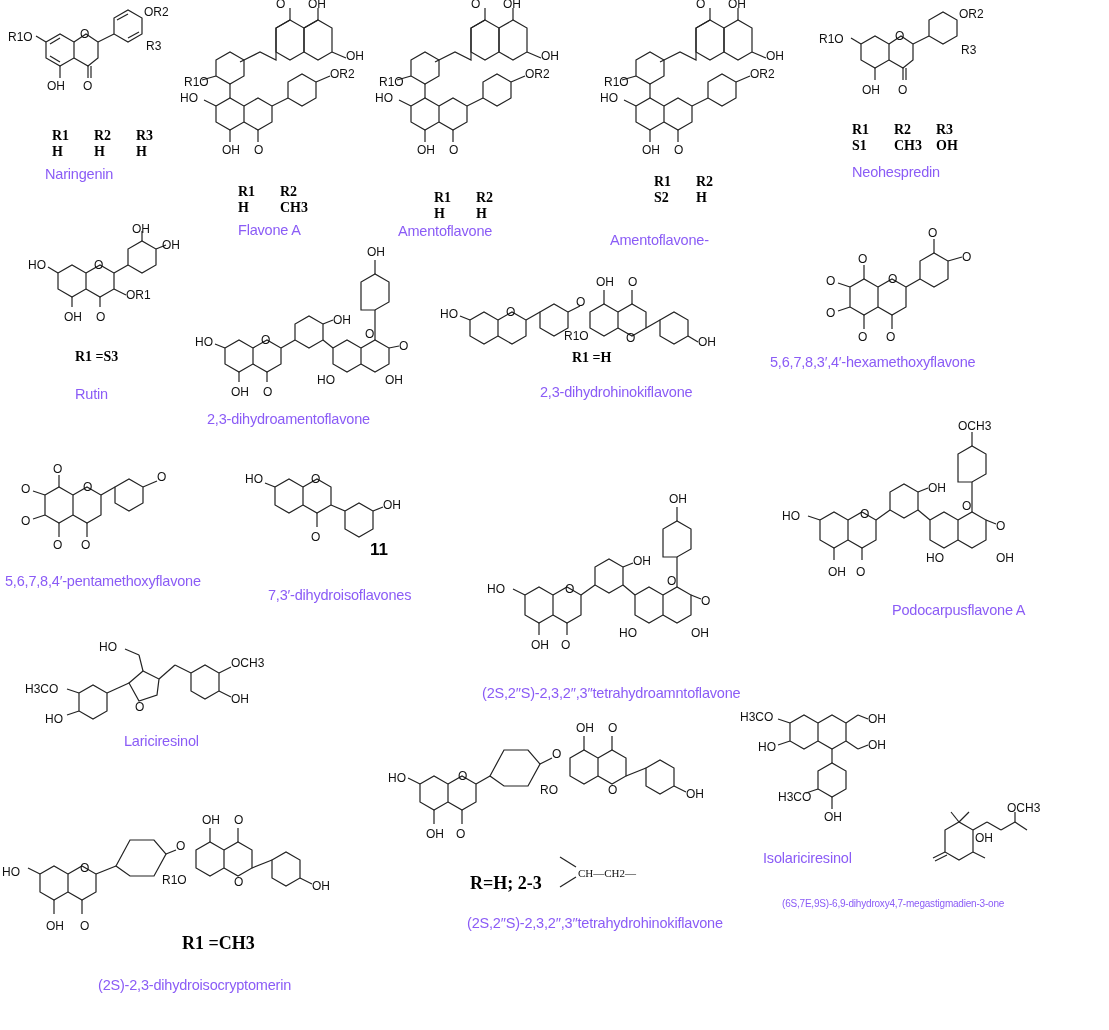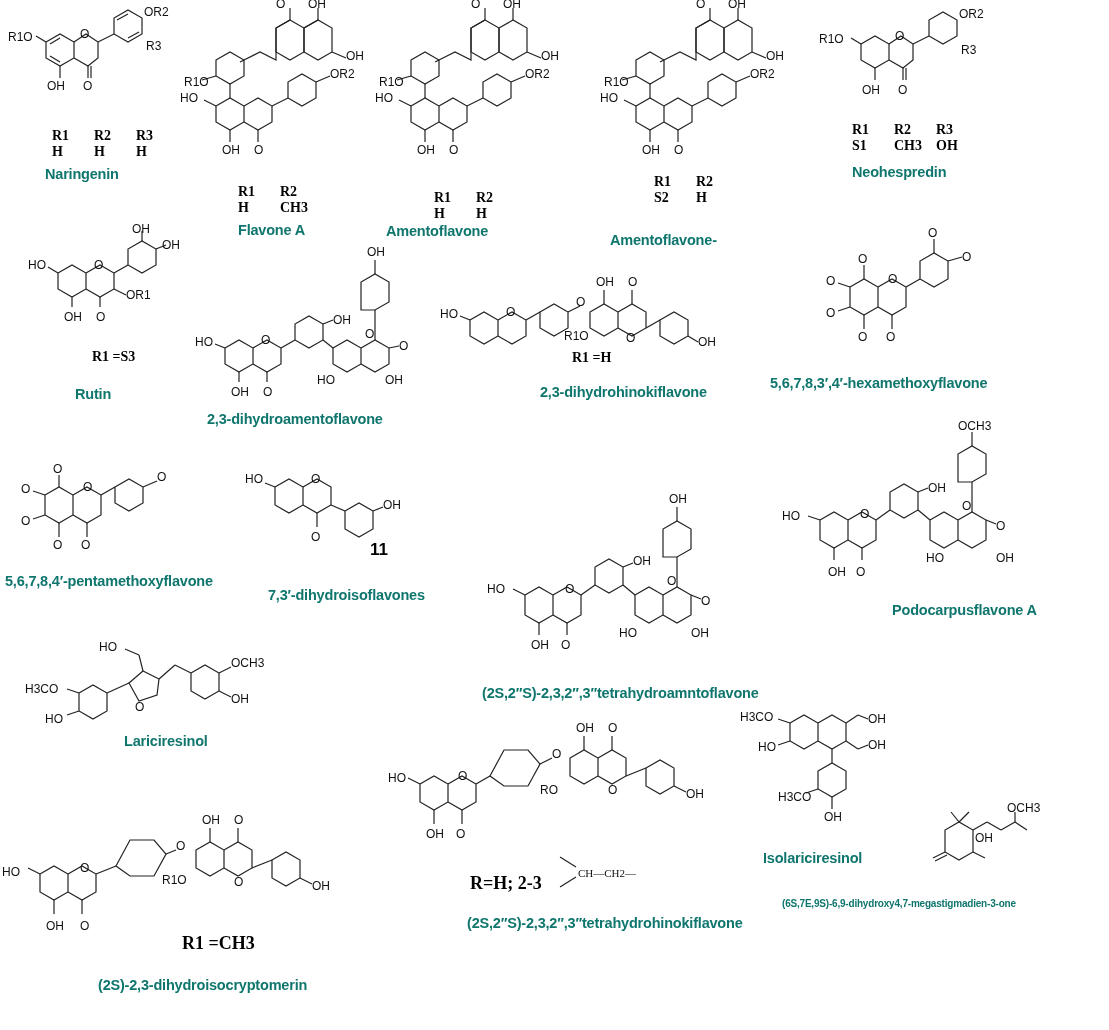--- a/index.html
+++ b/index.html
@@ -1,19 +1,19 @@
 <!DOCTYPE html>
 <html><head>
 <meta charset="utf-8">
 <style>
   html, body { margin:0; padding:0; background:#ffffff; }
   body { width:1109px; height:1030px; position:relative; overflow:hidden;
          font-family:"Liberation Sans", "DejaVu Sans", sans-serif; color:#000; }
-  .name { position:absolute; color:#0f766e; font-family:"Liberation Sans", sans-serif;
-          font-weight:bold; font-size:14.5px; white-space:nowrap; letter-spacing:-0.2px; }
+  .name { position:absolute; color:#8b5cf6; font-family:"Liberation Sans", sans-serif;
+          font-weight:normal; font-size:14.5px; white-space:nowrap; letter-spacing:-0.2px; }
   .name.small { font-size:10px; }
   .rtab { position:absolute; font-family:"Liberation Serif", serif; font-weight:bold;
           font-size:14px; white-space:nowrap;margin-top:12px; }
   .rtab .row { display:flex; gap:0; }
   .rtab .cell { width:42px; text-align:left; }
   .rline { position:absolute; font-family:"Liberation Serif", serif; font-weight:bold;
            font-size:14px; white-space:nowrap; }
   .rline.big { font-size:18px; }
   .struct { position:absolute; overflow:visible; }
   .struct line, .struct polyline, .struct polygon, .struct path {
@@ -136,21 +136,21 @@
   <div class="rtab" style="left:434px;top:178px">
     <div class="row">
         <span class="cell">R1</span>
         <span class="cell">R2</span>
       </div>
     <div class="row">
         <span class="cell">H</span>
         <span class="cell">H</span>
       </div>
   </div>
-  <div class="name" style="left:386px;top:223px">Amentoflavone</div>
+  <div class="name" style="left:398px;top:223px">Amentoflavone</div>
 </div>
 
 <div>
   <svg class="struct" style="left:600px;top:0" width="200" height="160" viewBox="0 0 200 160">
     <polyline points="60,62 80,52 96,60 96,28 110,20"></polyline>
     <polygon points="110,20 124,28 124,52 110,60 96,52 96,28"></polygon>
     <line x1="110" y1="20" x2="110" y2="8"></line>
     <polygon points="124,28 138,20 152,28 152,52 138,60 124,52"></polygon>
     <line x1="138" y1="20" x2="138" y2="8"></line>
       <line x1="152" y1="52" x2="166" y2="58"></line>
@@ -232,21 +232,21 @@
       <line x1="128" y1="24" x2="138" y2="20"></line>
     <line x1="30" y1="48" x2="20" y2="42"></line>
     <text x="0" y="44">HO</text>
     <text x="66" y="44">O</text>
     <text x="98" y="74">OR1</text>
     <text x="104" y="8">OH</text>
     <text x="134" y="24">OH</text>
     <text x="36" y="96">OH</text>
     <text x="68" y="96">O</text>
   </svg>
-  <div class="rline" style="left:92px;top:349px">R1 =S3</div>
+  <div class="rline" style="left:75px;top:349px">R1 =S3</div>
   <div class="name" style="left:75px;top:386px">Rutin</div>
 </div>
 
 <div>
   <svg class="struct" style="left:195px;top:240px" width="230" height="170" viewBox="0 0 230 170">
     <polygon points="30,108 44,100 58,108 58,124 44,132 30,124"></polygon>
     <polyline points="58,108 72,100 86,108 86,124 72,132 58,124"></polyline>
     <line x1="72" y1="132" x2="72" y2="142"></line>
       <line x1="44" y1="132" x2="44" y2="142"></line>
     <line x1="86" y1="108" x2="100" y2="100"></line>
@@ -317,21 +317,21 @@
       <line x1="54" y1="90" x2="54" y2="104"></line>
     <text x="48" y="38">O</text>
     <text x="16" y="60">O</text>
     <text x="16" y="92">O</text>
     <text x="48" y="116">O</text>
     <text x="76" y="116">O</text>
     <text x="78" y="58">O</text>
     <text x="118" y="12">O</text>
     <text x="152" y="36">O</text>
   </svg>
-  <div class="name" style="left:770px;top:375px">5,6,7,8,3′,4′-hexamethoxyflavone</div>
+  <div class="name" style="left:770px;top:354px">5,6,7,8,3′,4′-hexamethoxyflavone</div>
 </div>
 
 <div>
   <svg class="struct" style="left:5px;top:455px" width="230" height="120" viewBox="0 0 230 120">
     <polygon points="40,40 54,32 68,40 68,60 54,68 40,60"></polygon>
     <polyline points="68,40 82,32 96,40 96,60 82,68 68,60"></polyline>
     <line x1="82" y1="68" x2="82" y2="82"></line>
     <line x1="96" y1="40" x2="110" y2="32"></line>
     <polygon points="110,32 124,24 138,32 138,48 124,56 110,48"></polygon>
     <line x1="138" y1="32" x2="152" y2="26"></line>

